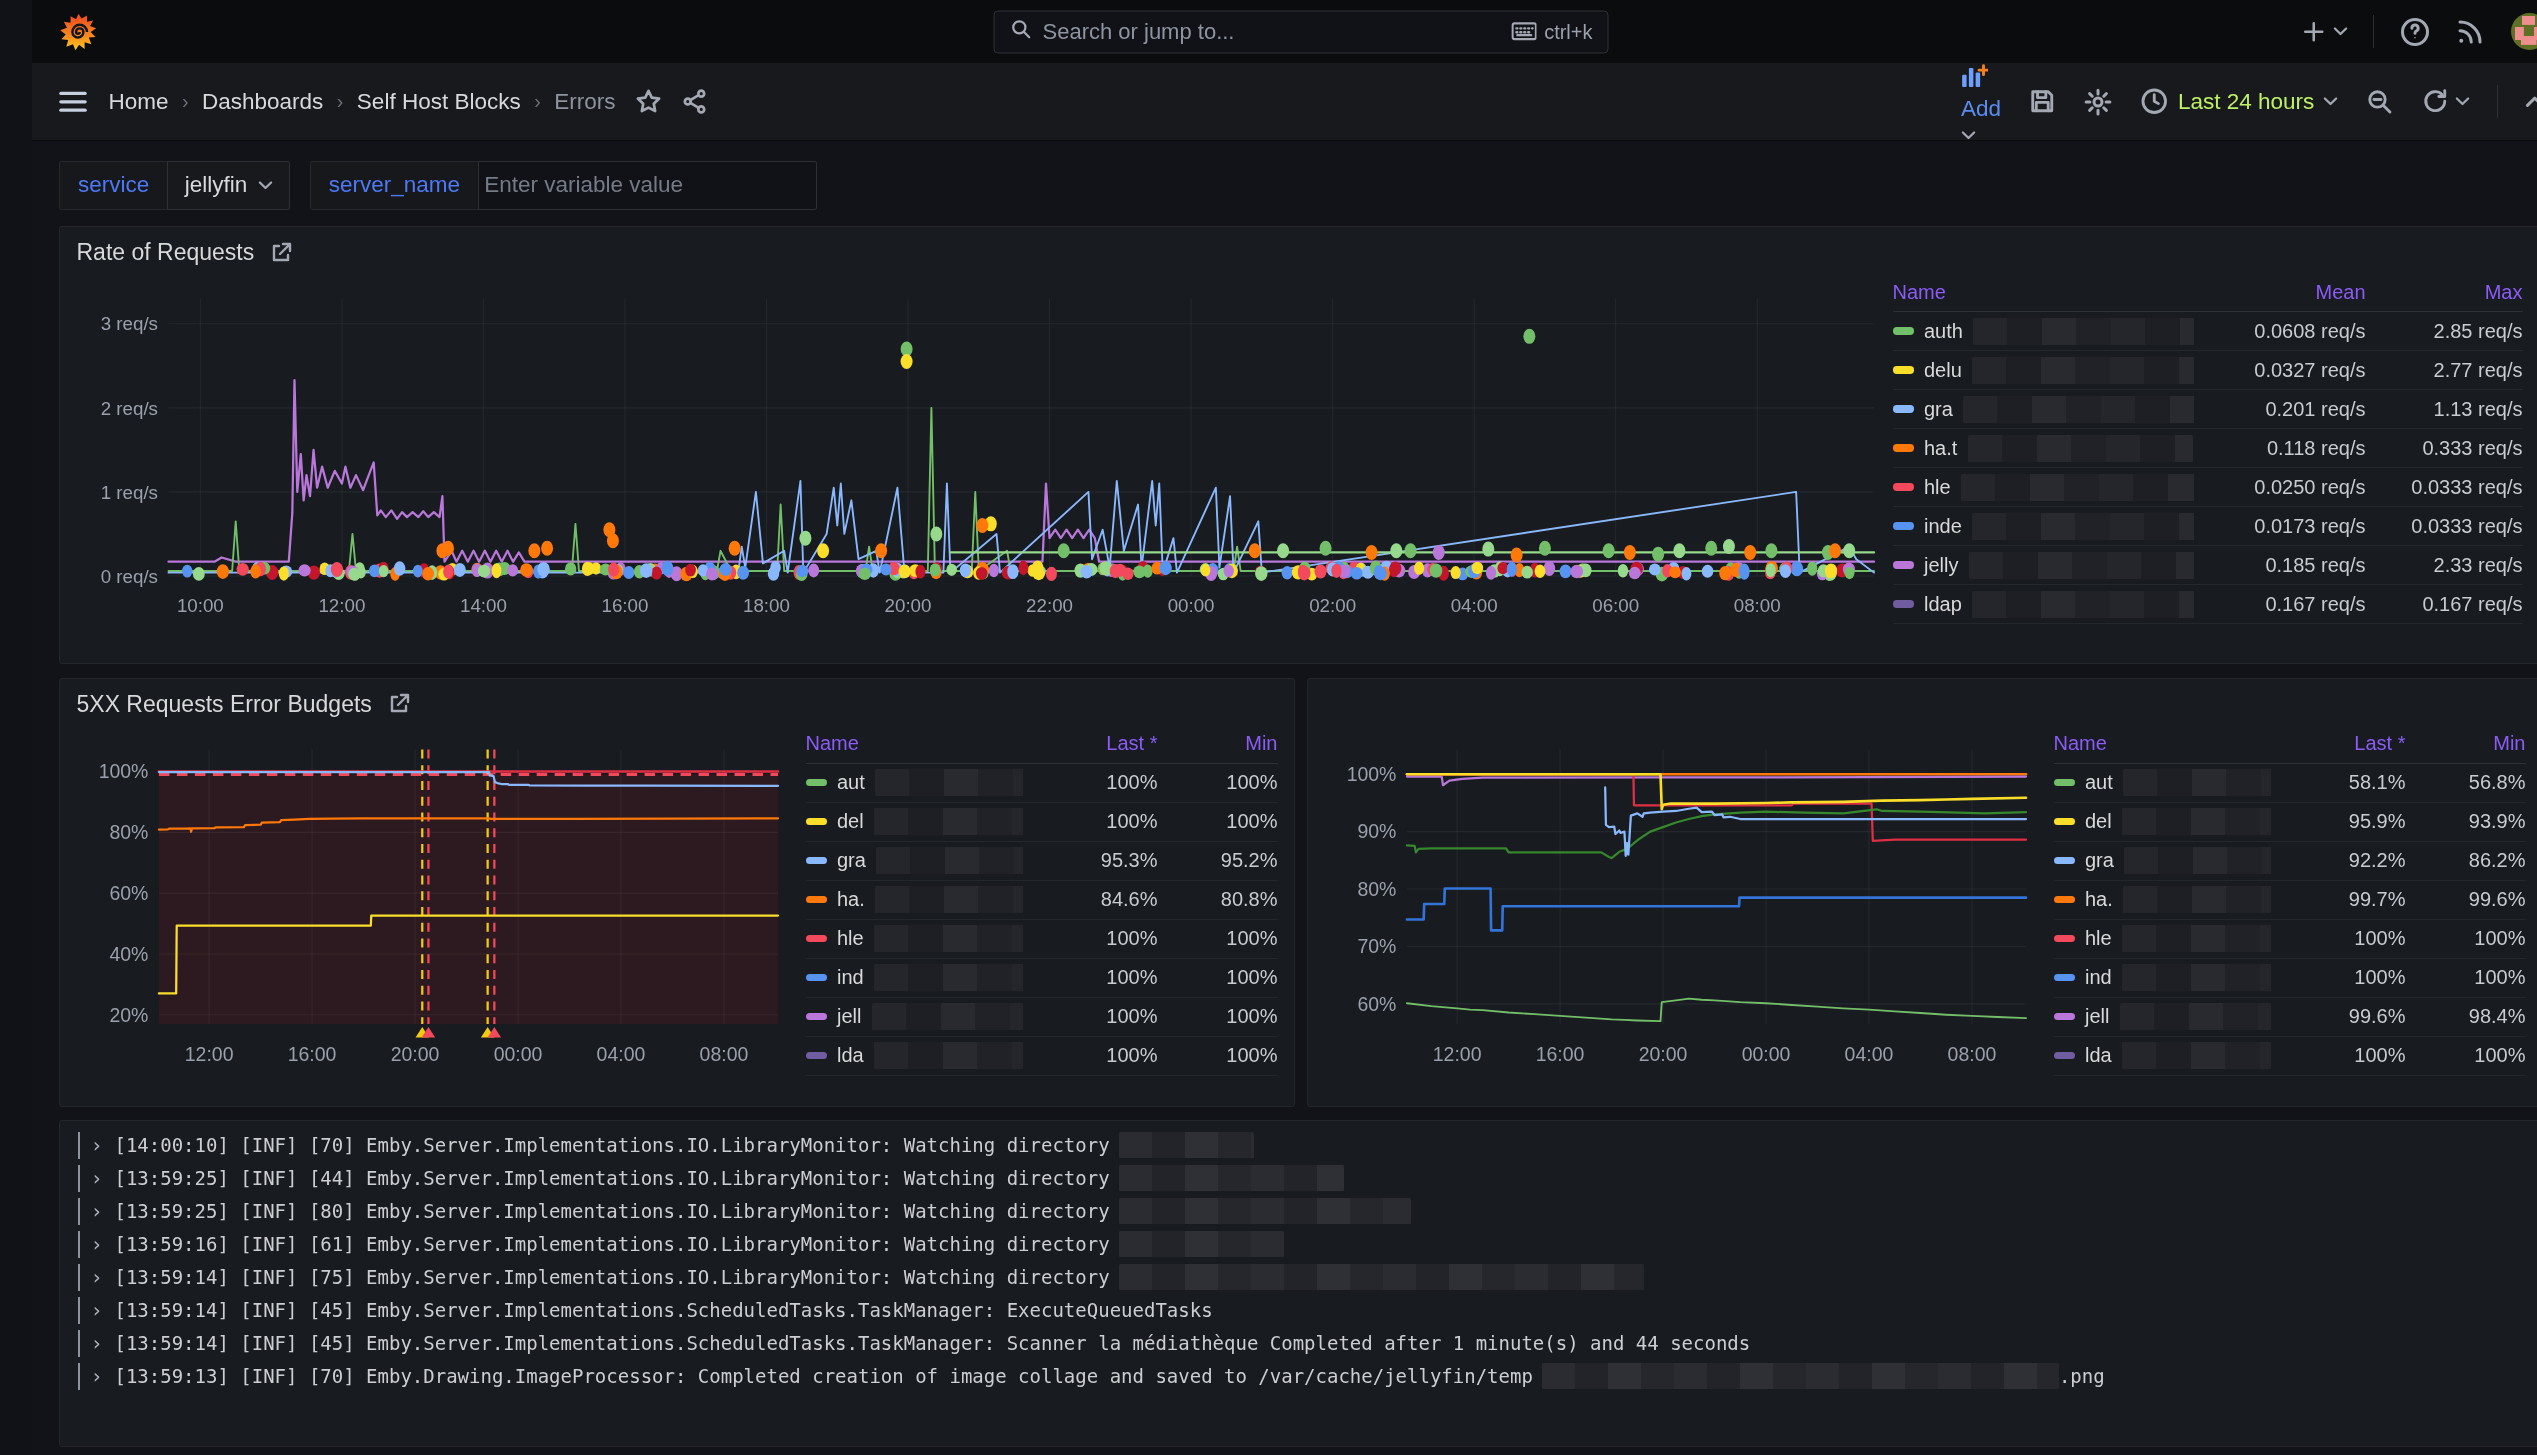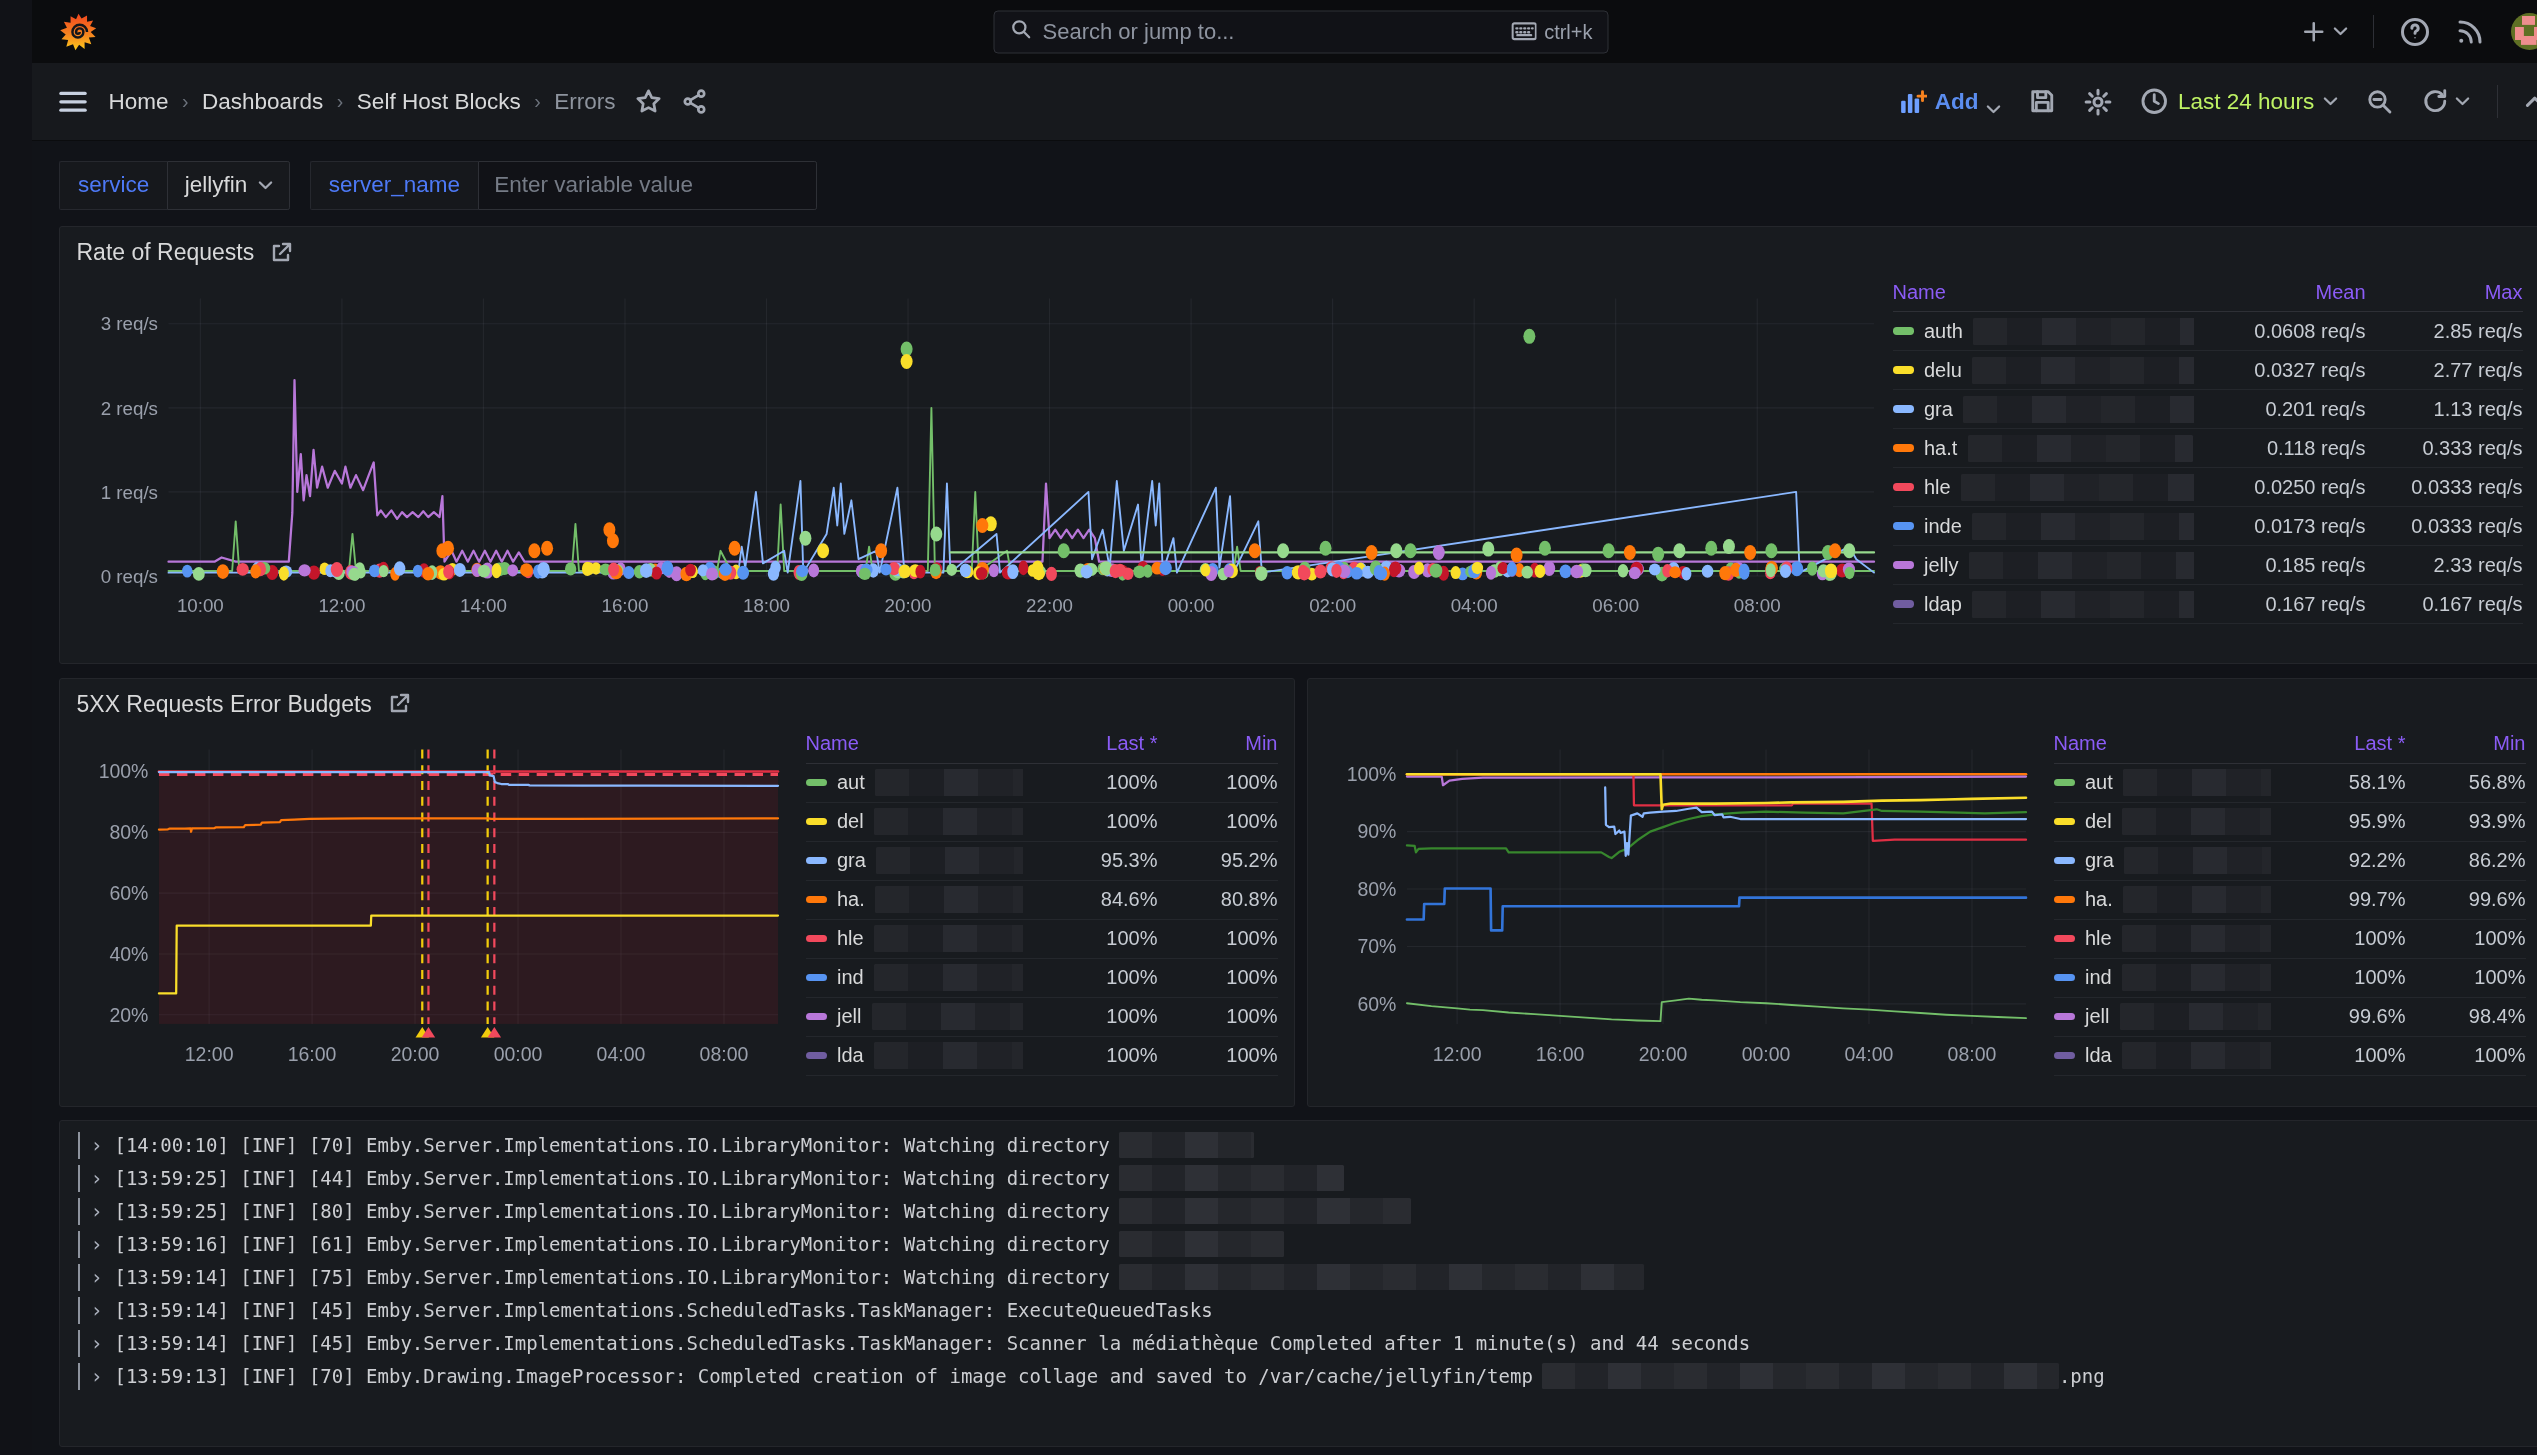--- a/index.html
+++ b/index.html
@@ -27,33 +27,33 @@
       #5f7024; cursor:pointer; }
 
   
   .subnav { height:78px; background:#17191d; display:flex; align-items:center; padding:0 25.5px; border-bottom:0.7px solid #0b0c0e; }
   .crumbs { display:flex; align-items:center; gap:13.5px; margin-left:21px; font-size:22.5px; }
   .crumb { color:#d8d9da; cursor:pointer; }
   .crumb.current { color:#8e949e; cursor:default; }
   .crumb-sep { color:#6c727c; font-size:19.5px; }
   .crumb-icons { display:flex; align-items:center; gap:19.5px; margin-left:19.5px; }
   .subright { margin-left:auto; display:flex; align-items:center; gap:27px; }
-  .addbtn { display:flex; align-items:flex-end; gap:7.5px; color:#5b8def; font-size:22.5px; font-weight:700; cursor:pointer; }
+  .addbtn { display:flex; align-items:flex-start; gap:7.5px; color:#5b8def; font-size:22.5px; font-weight:400; cursor:pointer;flex-direction:column; }
   .timebtn { display:flex; align-items:center; gap:9px; color:#bef264; font-size:22.5px; cursor:pointer; }
 
   
   .main { padding:13.5px 27px 0 27px; }
   .vars { display:flex; align-items:center; gap:19.5px; margin:6px 0 16.5px 0; }
   .vargroup { display:flex; }
   .varlabel { height:49px; display:flex; align-items:center; padding:0 18px; background:#16181c;
     border:0.7px solid #26282e; border-right:none; border-radius:2.2px 0 0 2.2px; color:#4d79f6; font-size:22.5px; }
   .varvalue { height:49px; display:flex; align-items:center; gap:10.5px; padding:0 16.5px; background:#17191d;
     border:0.7px solid #2e3036; border-radius:0 2.2px 2.2px 0; color:#d8d9da; font-size:22.5px; cursor:pointer; }
   .varinput { height:49px; width:339px; background:#111217; border:0.7px solid #2e3036; border-radius:0 2.2px 2.2px 0;
-    color:#d8d9da; font-size:22.5px; padding:0 15px; outline:none; font-family:"Liberation Sans",sans-serif; }
+    color:#d8d9da; font-size:22.5px; padding:0 5px; outline:none; font-family:"Liberation Sans",sans-serif; }
   .varinput::placeholder { color:#757b86; }
 
   .panel { position:relative; background:#181b1f; border:0.7px solid #24262b; border-radius:3px; margin-bottom:13.5px; }
   .panel-header { display:flex; align-items:center; gap:15px; padding:12px 16.5px 4.5px 16.5px; }
   .panel-title { font-size:23px; font-weight:500; color:#d8d9da; }
   .panel-rate { height:438px; }
   .row2 { display:flex; gap:12px; }
   .row2 .panel { flex:1; height:429px; }
   .panel-logs { height:327px; }
 

